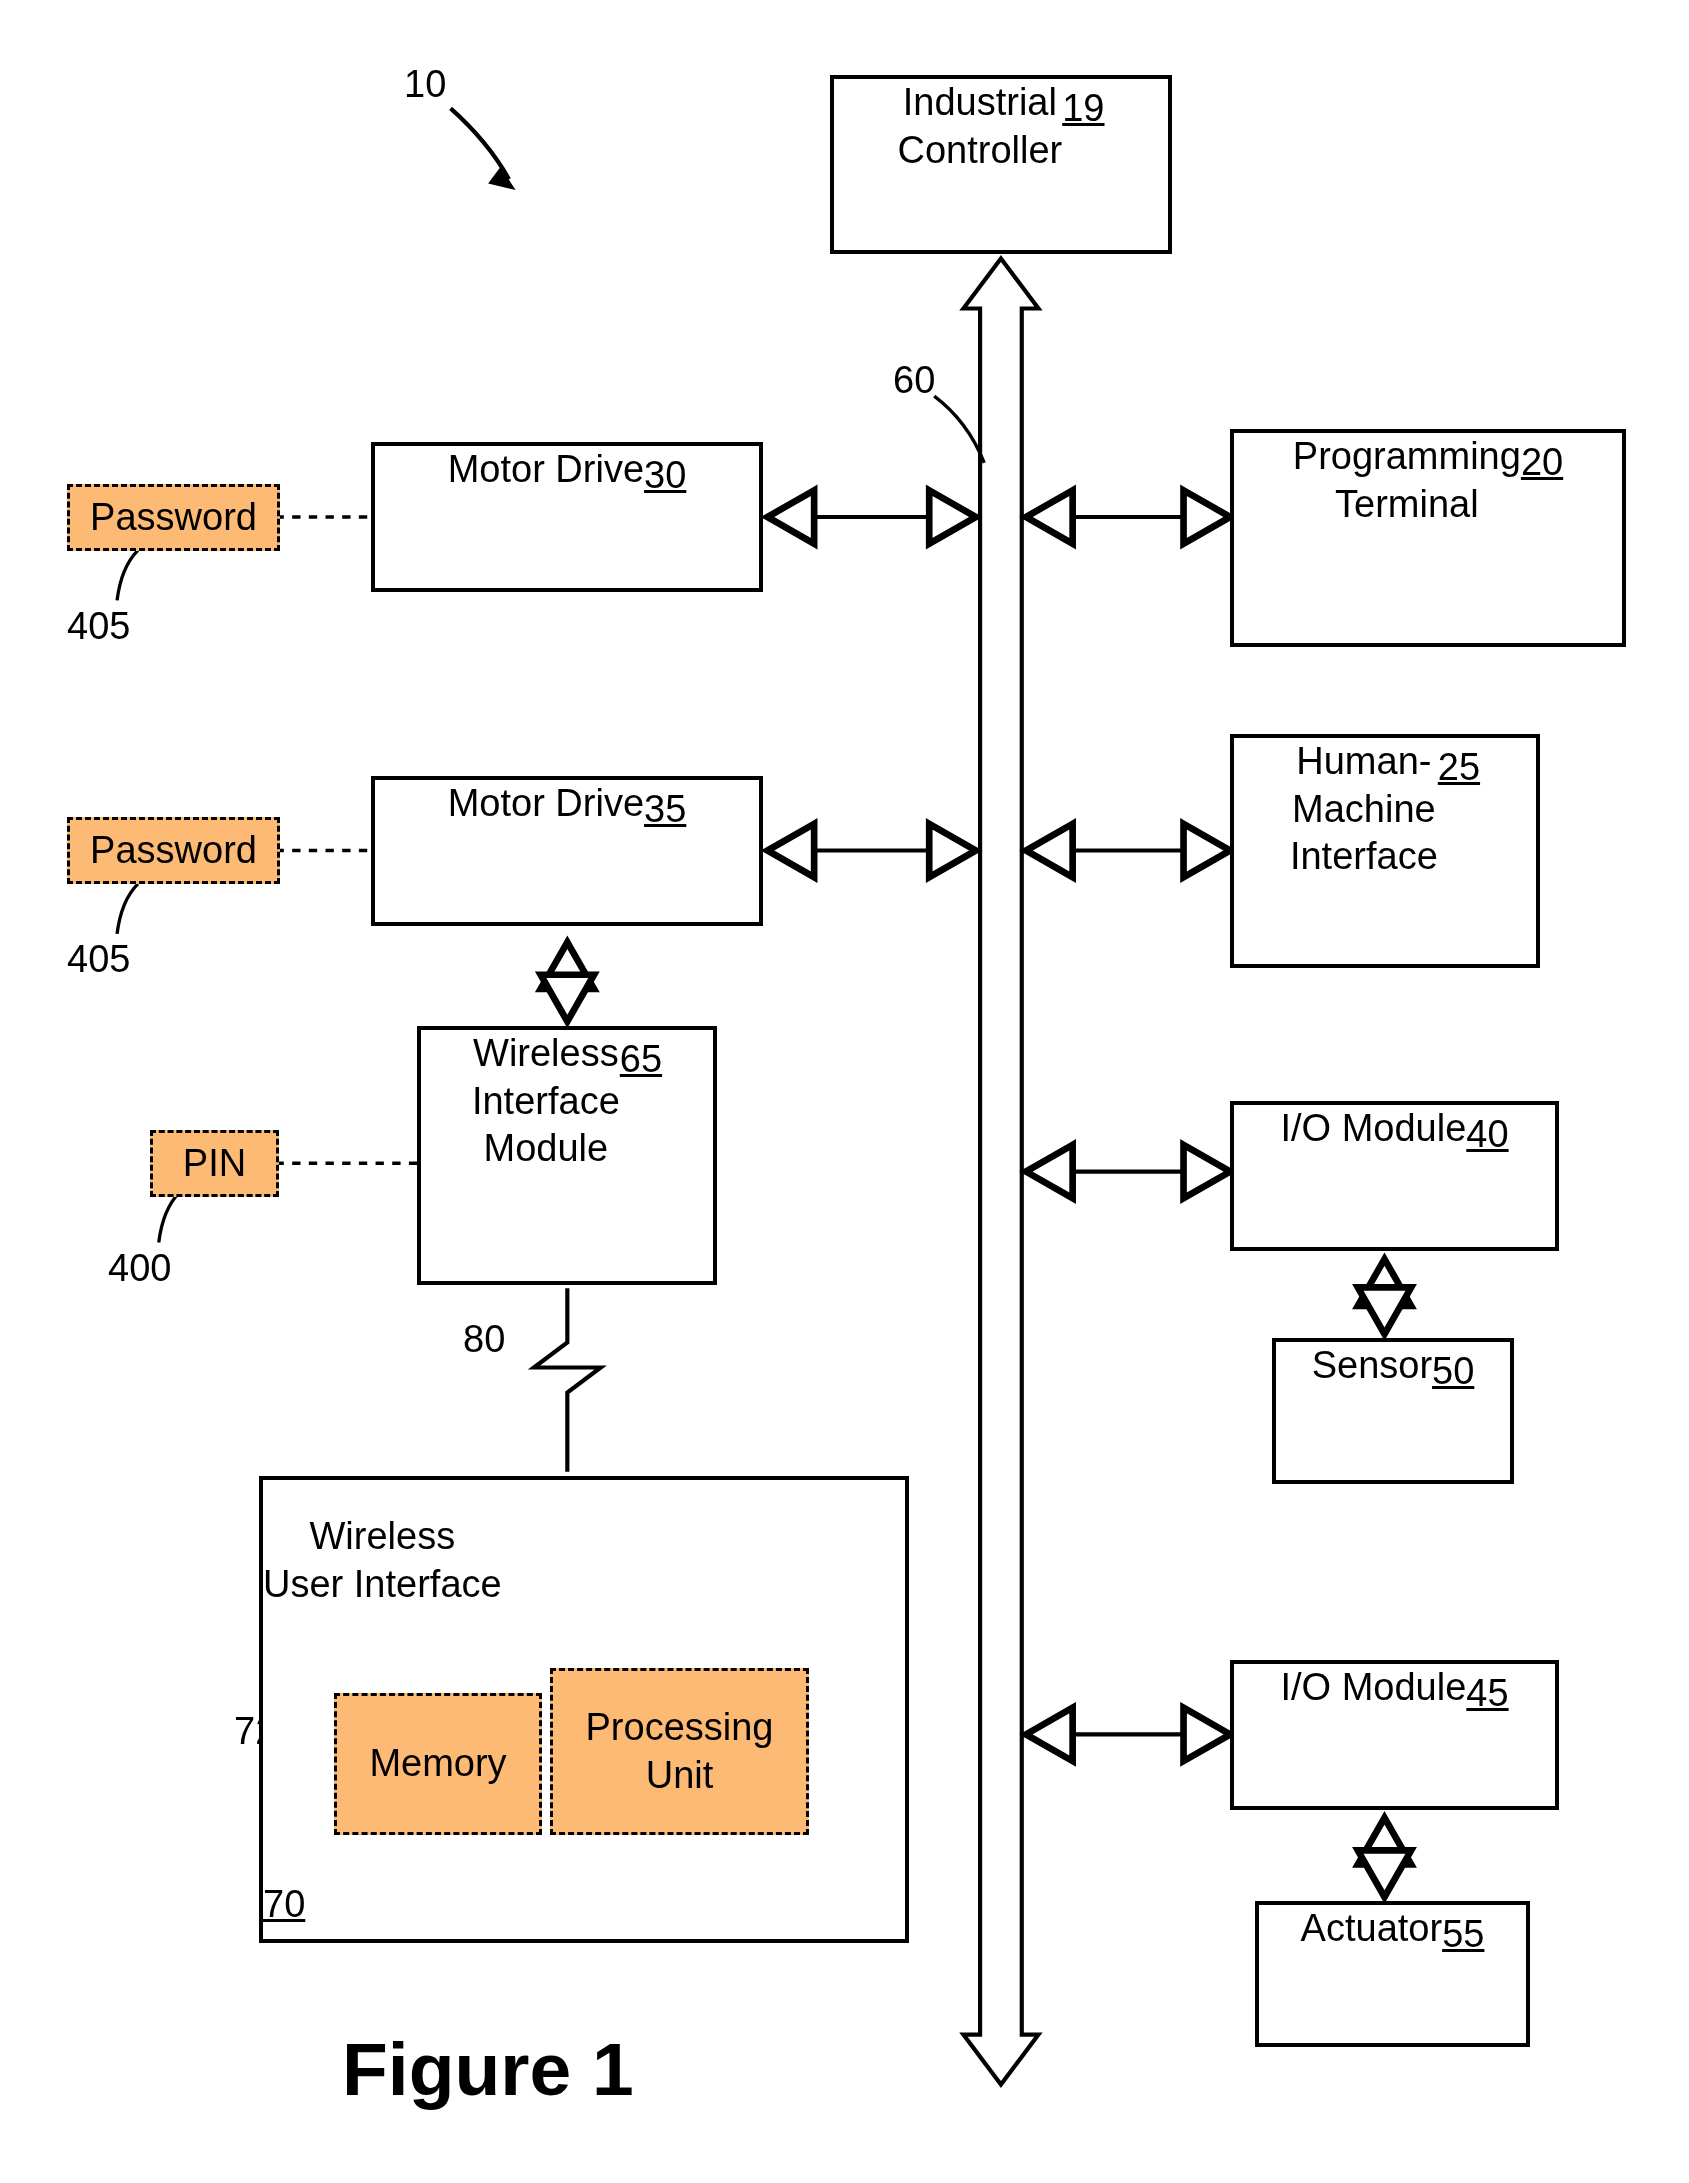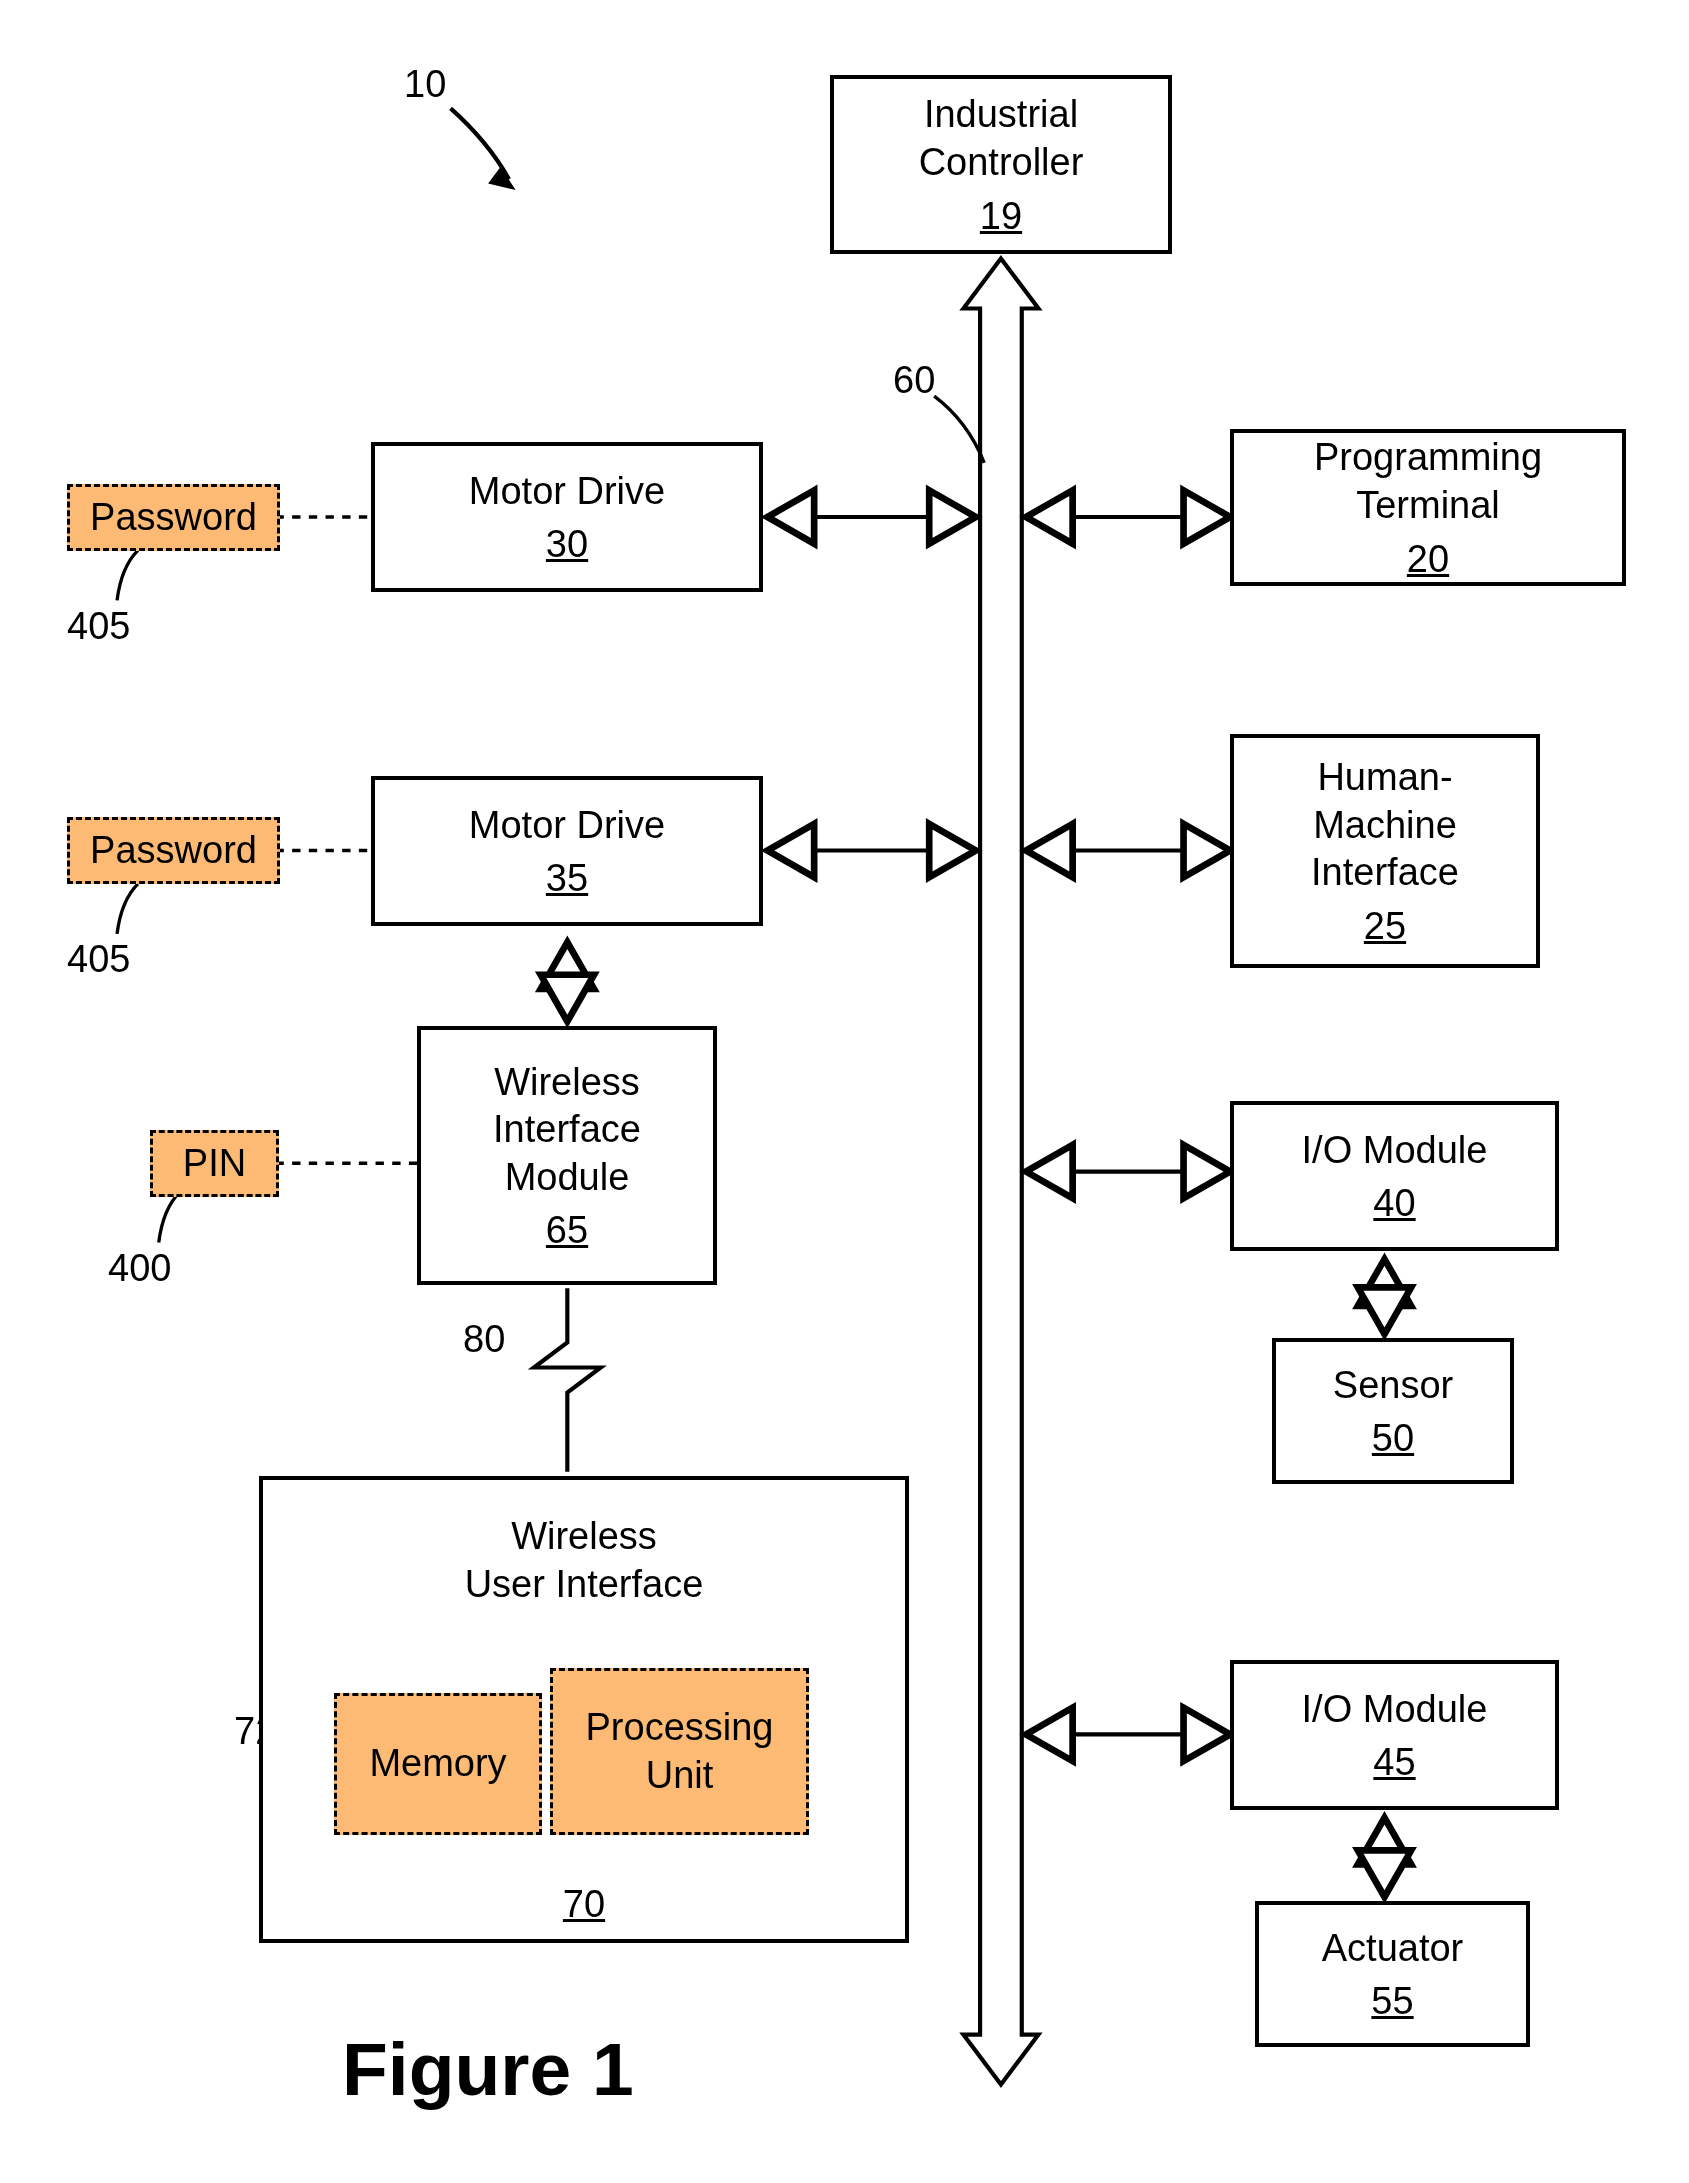--- a/index.html
+++ b/index.html
@@ -12,22 +12,22 @@
     position: relative;
     width: 1690px;
     height: 2183px;
     background: white;
   }
   .box {
     position: absolute;
     border: 4.2px solid #000;
     background: white;
     display: flex;
-    flex-direction: column;
-    align-items: center;
+    flex-direction: row;
+    align-items: flex-start;
     justify-content: center;
     text-align: center;
     box-sizing: border-box;
   }
   .dashed-box {
     position: absolute;
     border: 3.3px dashed #000;
     background: #fdba74;
     display: flex;
     align-items: center;
@@ -142,21 +142,21 @@
   <div class="free-label" style="left:108px; top:1247px;">400</div>
   <div class="free-label" style="left:234px; top:1710px;">72</div>
   <div class="free-label" style="left:863px; top:1710px;">74</div>
 
   <div class="box" style="left:830px; top:75px; width:342px; height:179px;">
     <div class="label" style="white-space:pre-line;">Industrial
 Controller</div>
     <div class="ref-under">19</div>
   </div>
 
-  <div class="box" style="left:1230px; top:429px; width:396px; height:157px;">
+  <div class="box" style="left:1230px; top:429px; width:396px; height:218px;">
     <div class="label" style="white-space:pre-line;">Programming
 Terminal</div>
     <div class="ref-under">20</div>
   </div>
 
   <div class="box" style="left:1230px; top:734px; width:310px; height:234px;">
     <div class="label" style="white-space:pre-line;">Human-
 Machine
 Interface</div>
     <div class="ref-under">25</div>

